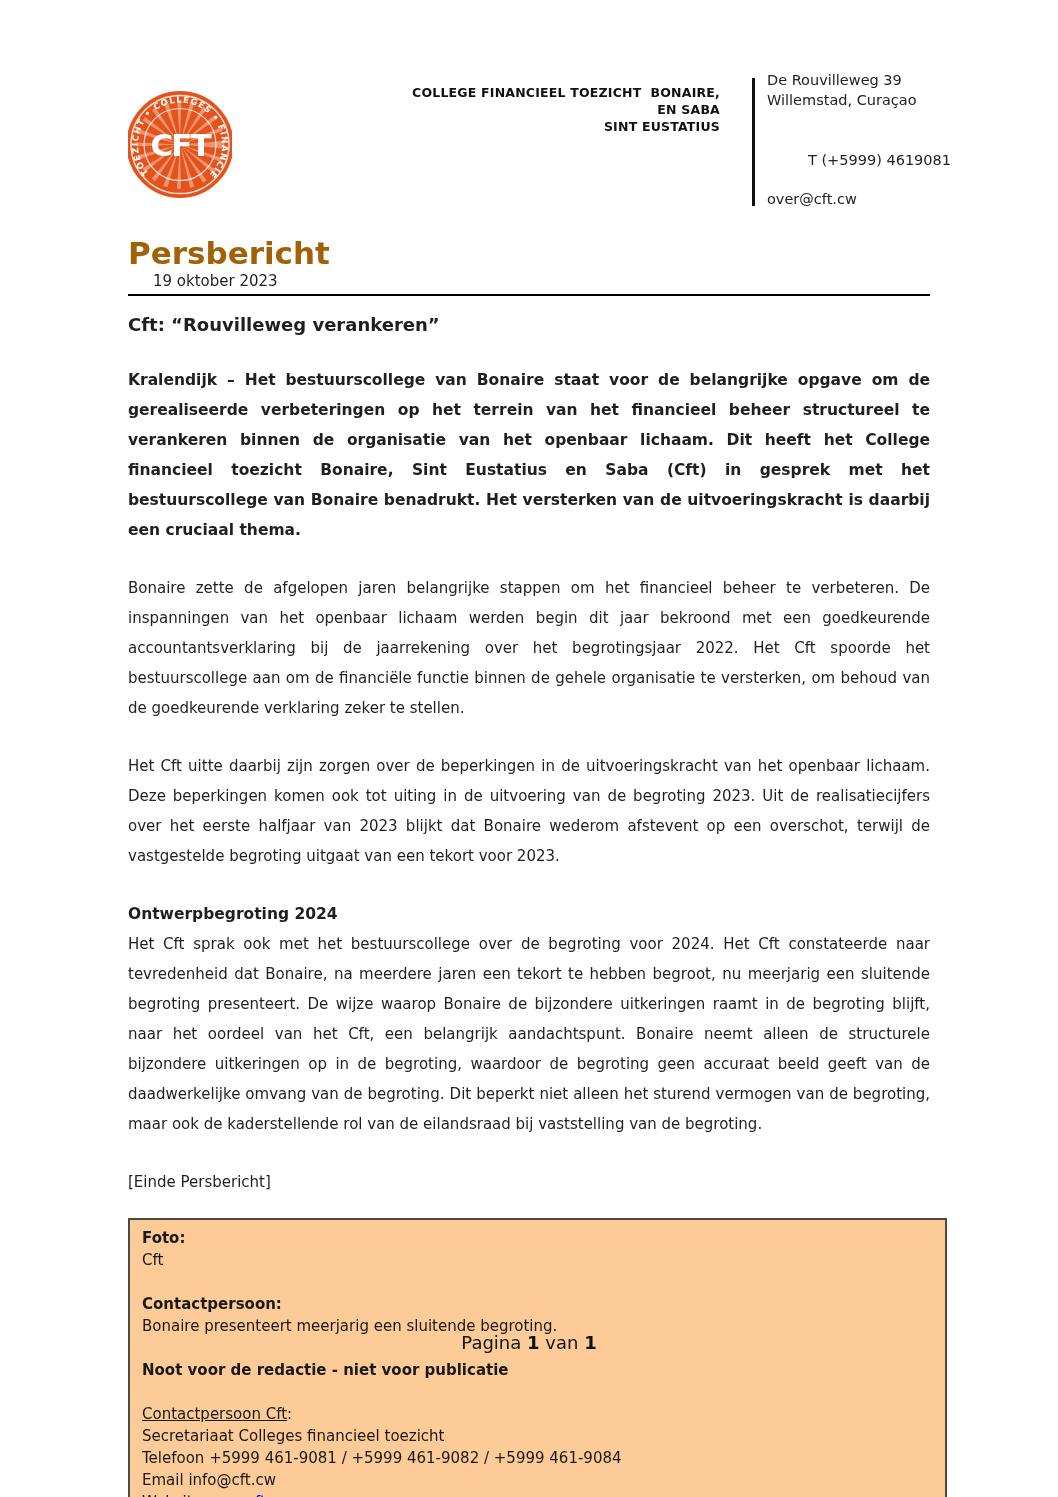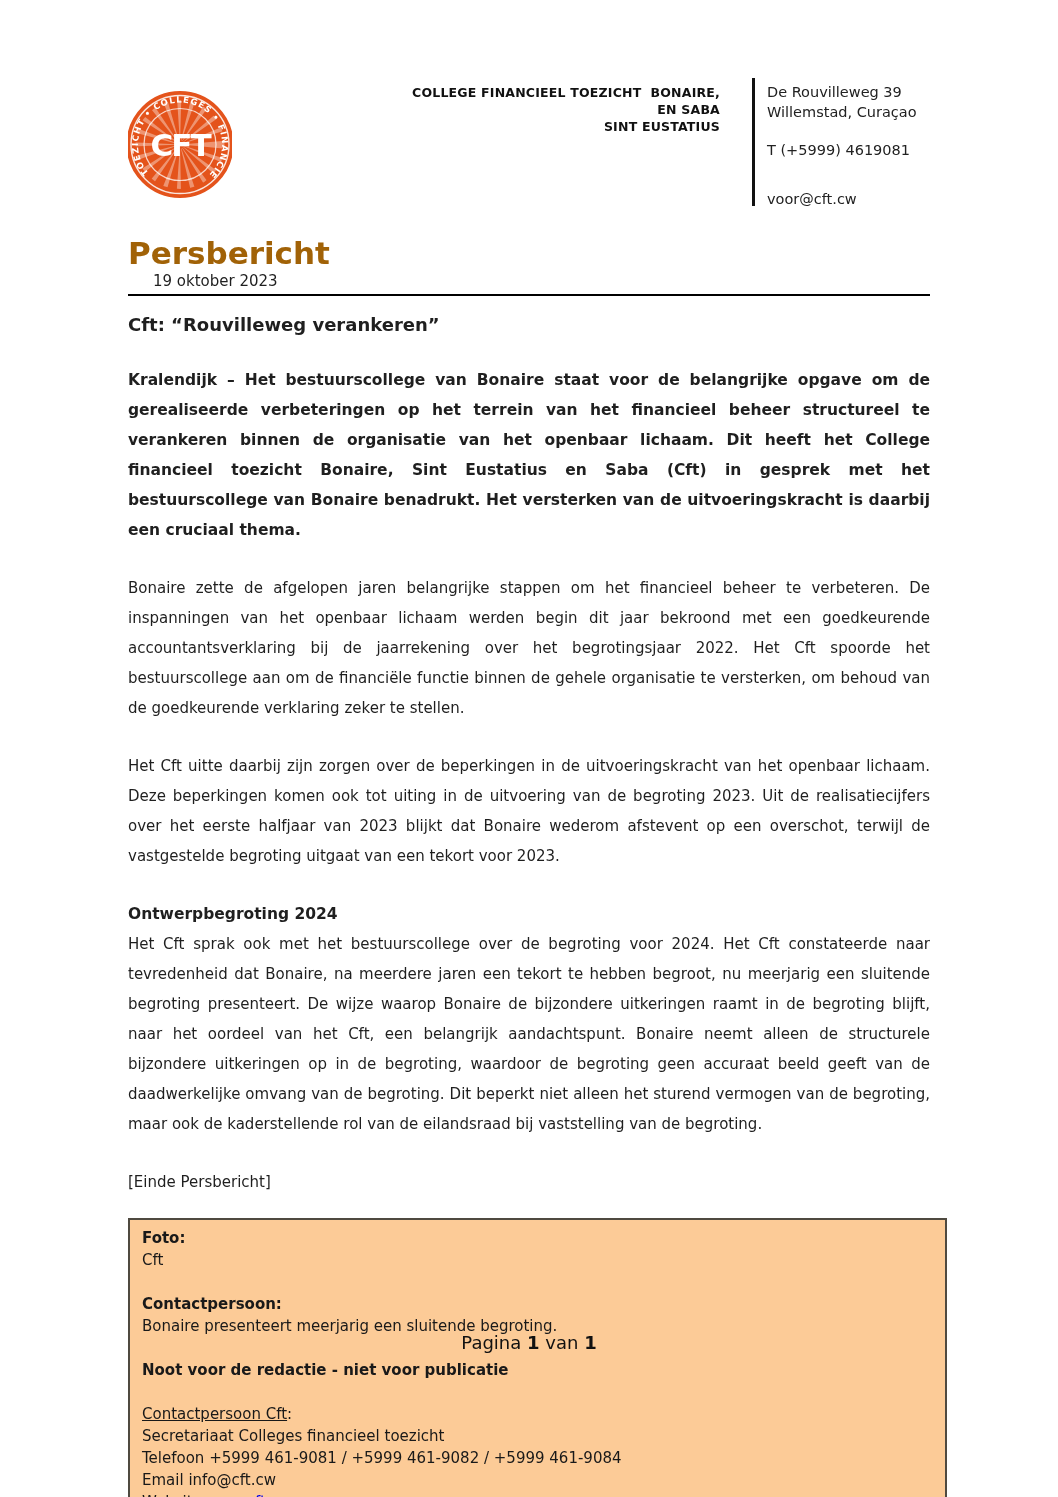--- a/index.html
+++ b/index.html
@@ -14,22 +14,22 @@
   }
   
   .logo{position:absolute;left:128px;top:86px;width:104px;height:118px;}
   .org-block{
     position:absolute;left:300px;top:84px;width:420px;
     text-align:right;font-weight:bold;font-size:12.5px;line-height:17px;
     letter-spacing:.2px;color:#111;
   }
   .hdr-divider{position:absolute;left:752px;top:78px;width:3px;height:128px;background:#111;}
   .contact{position:absolute;left:767px;font-size:14.5px;line-height:20px;color:#222;}
-  .contact.addr{top:82px;}
-  .contact.phone{top:140px;}
+  .contact.addr{top:70px;}
+  .contact.phone{top:150px;margin-left:41px;}
   .contact.mail{top:189px;}
   
   .content{position:absolute;left:128px;top:0;width:802px;padding-top:236px;}
   .doc-title{font-size:31px;line-height:34px;font-weight:700;color:#a16207;}
   .doc-date{font-size:15px;line-height:20px;margin-top:1px;margin-left:25px;}
   .title-rule{border:0;border-top:2.5px solid #000;margin:3px 0 0 0;}
   .headline{font-size:18px;line-height:24px;font-weight:bold;margin-top:17px;}
   .para{font-size:15px;line-height:30px;text-align:justify;margin-top:28px;}
   .para.lead{font-weight:bold;font-size:15.5px;}
   .subhead{font-size:15.5px;line-height:30px;font-weight:bold;margin-top:28px;}
@@ -82,21 +82,21 @@
     <div>SINT EUSTATIUS</div>
   </div>
 
   <div class="hdr-divider"></div>
 
   <div class="contact addr">
     <div>De Rouvilleweg 39</div>
     <div>Willemstad, Curaçao</div>
   </div>
   <div class="contact phone">T (+5999) 4619081</div>
-  <div class="contact mail">voor@cft.cw</div>
+  <div class="contact mail">over@cft.cw</div>
 
   <div class="content">
 
     <div class="doc-title">Persbericht</div>
     <div class="doc-date">19 oktober 2023</div>
     <hr class="title-rule">
 
     <div class="headline">Cft: “Rouvilleweg verankeren”</div>
 
     <p class="para lead">Kralendijk – Het bestuurscollege van Bonaire staat voor de belangrijke opgave om de gerealiseerde verbeteringen op het terrein van het financieel beheer structureel te verankeren binnen de organisatie van het openbaar lichaam. Dit heeft het College financieel toezicht Bonaire, Sint Eustatius en Saba (Cft) in gesprek met het bestuurscollege van Bonaire benadrukt. Het versterken van de uitvoeringskracht is daarbij een cruciaal thema.</p>

